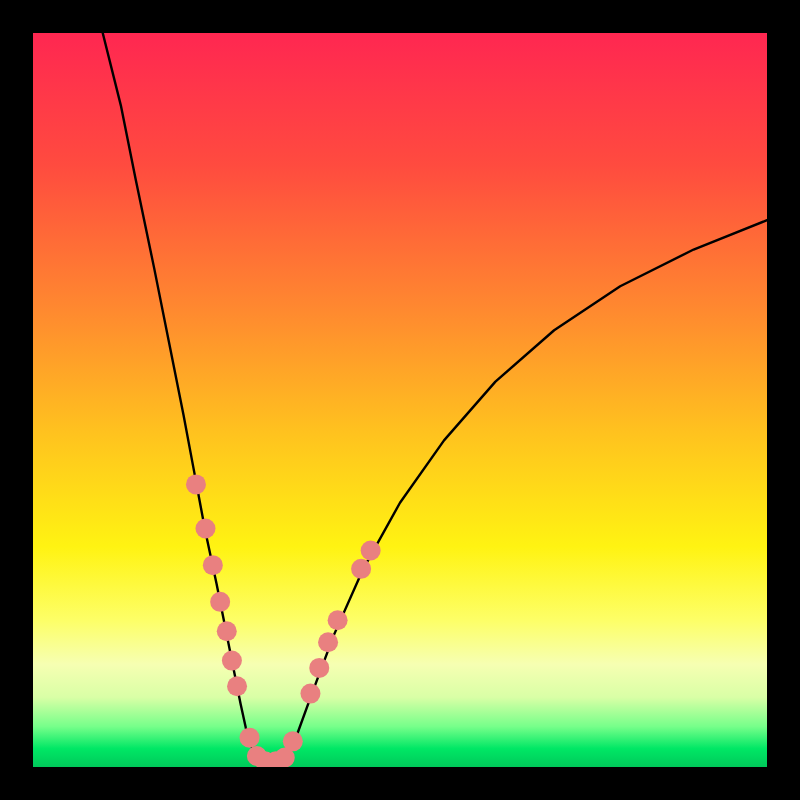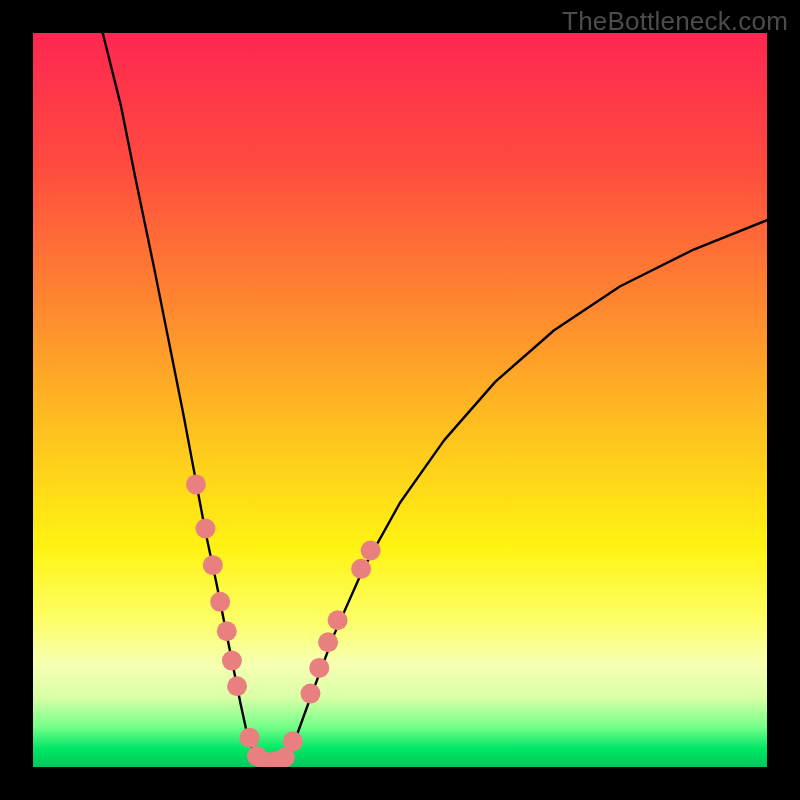--- a/index.html
+++ b/index.html
@@ -32,21 +32,20 @@
   svg {
     position: absolute;
     left: 0;
     top: 0;
   }
 </style>
 </head>
 <body>
 
 <div class="frame">
-  <div class="watermark">TheBottleneck.com</div>
   <svg id="chart-svg" width="800" height="800" viewBox="0 0 800 800">
     <defs>
       <linearGradient id="bg-grad" x1="0" y1="0" x2="0" y2="1">
           <stop offset="0.00%" stop-color="#ff2751"></stop>
           <stop offset="18.00%" stop-color="#ff4b3f"></stop>
           <stop offset="38.00%" stop-color="#ff8a2f"></stop>
           <stop offset="55.00%" stop-color="#ffc41e"></stop>
           <stop offset="70.00%" stop-color="#fff312"></stop>
           <stop offset="80.00%" stop-color="#fdff67"></stop>
           <stop offset="86.00%" stop-color="#f6ffb2"></stop>

